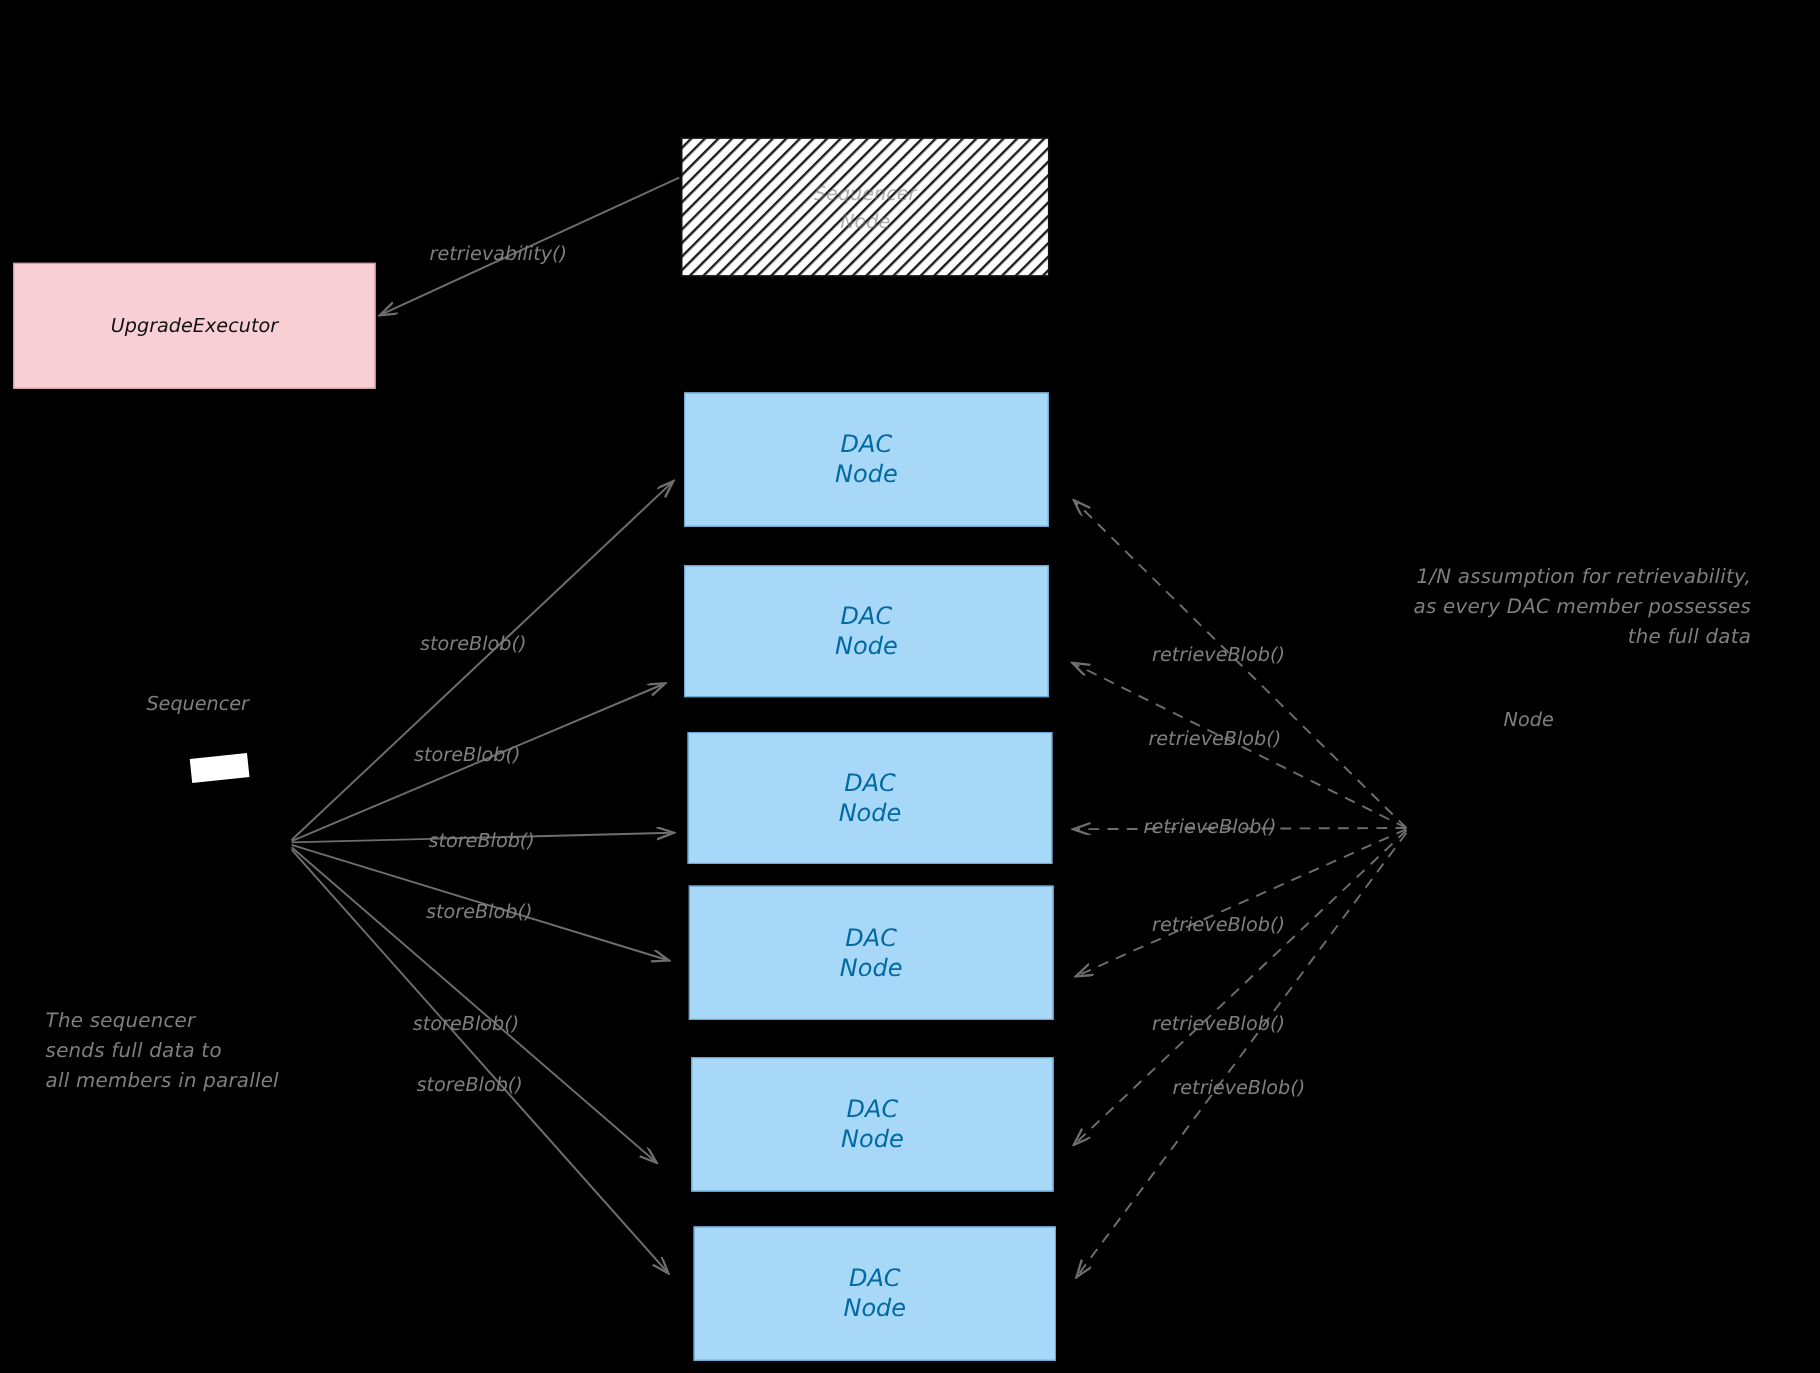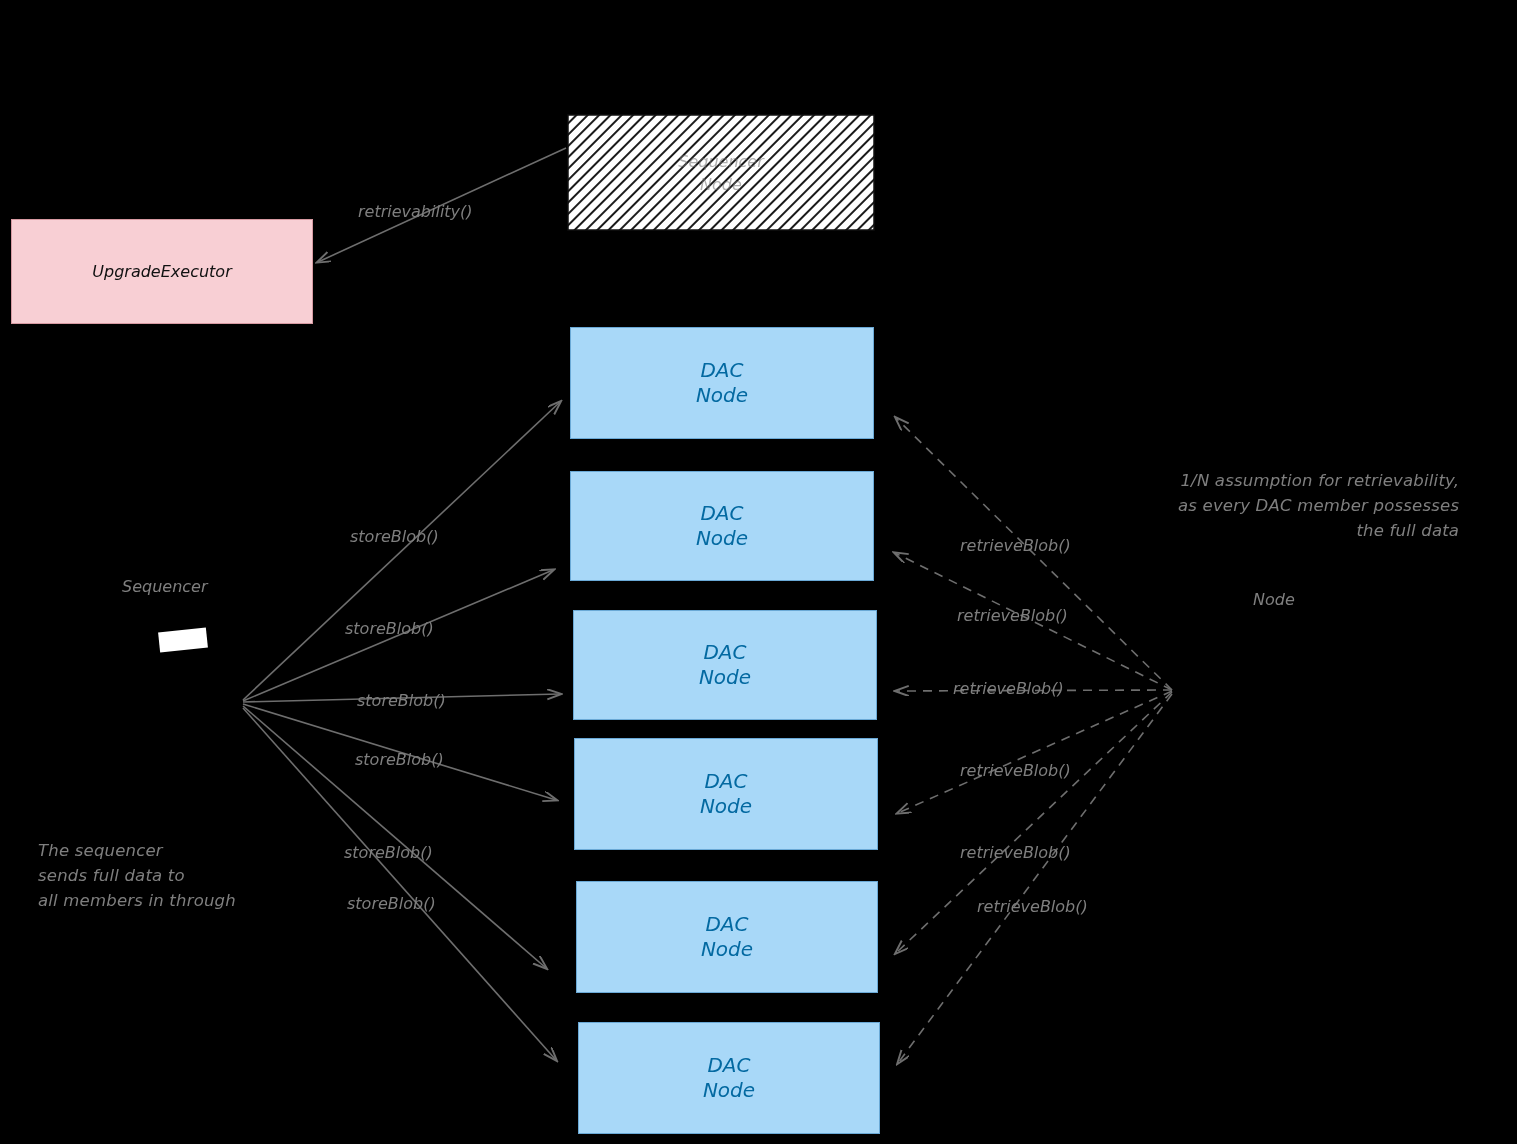--- a/index.html
+++ b/index.html
@@ -121,15 +121,15 @@
   <div class="edge-label" style="left:953px;top:679px;">retrieveBlob()</div>
   <div class="edge-label" style="left:960px;top:761px;">retrieveBlob()</div>
   <div class="edge-label" style="left:960px;top:843px;">retrieveBlob()</div>
   <div class="edge-label" style="left:977px;top:897px;">retrieveBlob()</div>
 
   <div class="note" style="left:1178px;top:468px;text-align:right;">1/N assumption for retrievability,
 as every DAC member possesses
 the full data</div>
   <div class="note" style="left:38px;top:838px;">The sequencer
 sends full data to
-all members in through</div>
+all members in parallel</div>
 
 </div>
 
 </body></html>

